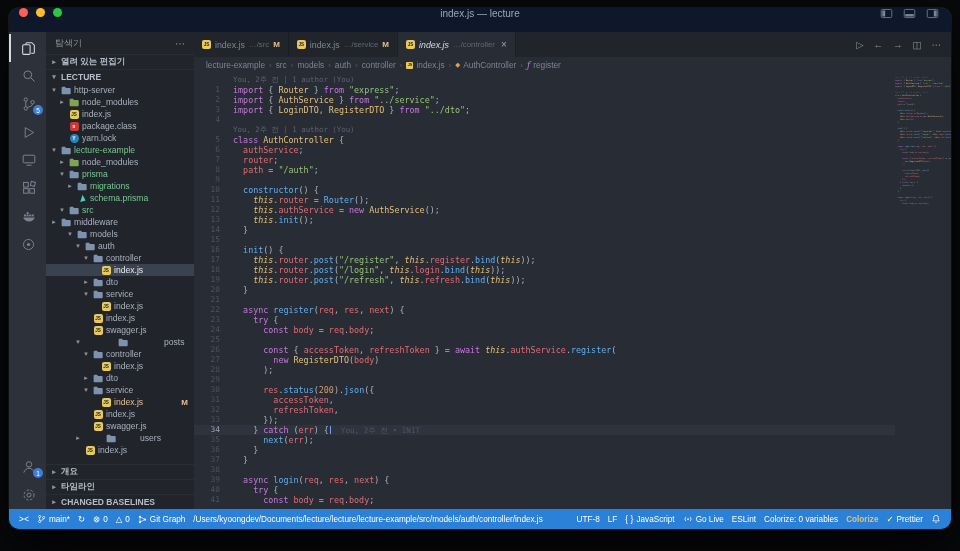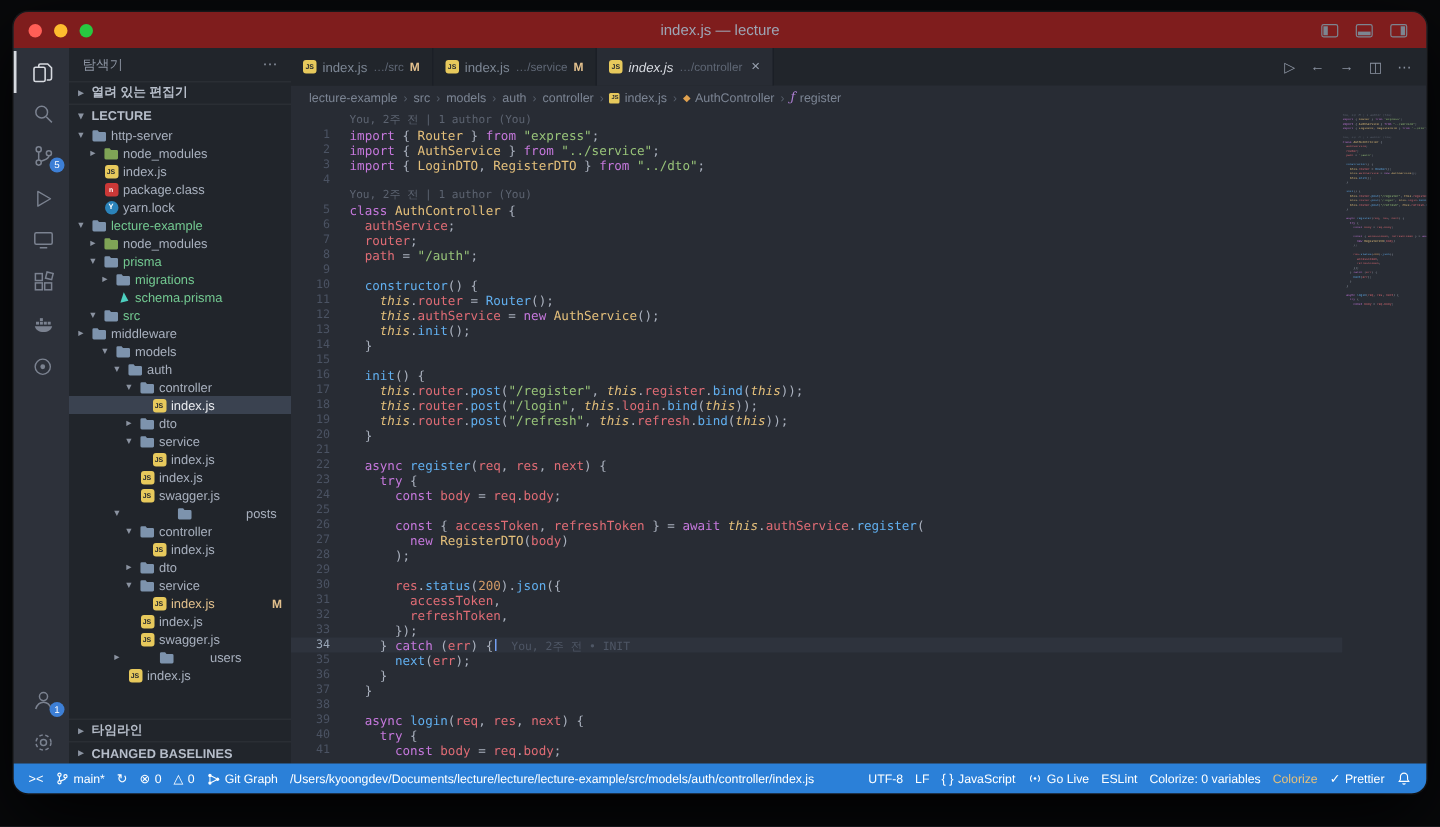--- a/index.html
+++ b/index.html
@@ -1,20 +1,20 @@
 <!DOCTYPE html>
 <html><head>
 <meta charset="utf-8">
 <style>
 *{margin:0;padding:0;box-sizing:border-box}
 html,body{width:960px;height:551px;overflow:hidden}
 body{background:#08090b;font-family:"Liberation Sans",sans-serif;position:relative}
 .window{position:absolute;left:9px;right:9px;top:8px;bottom:22px;background:#282c34;border-radius:10px;
   box-shadow:0 18px 50px rgba(0,0,0,.85),0 0 0 1px rgba(255,255,255,.08);overflow:hidden;display:flex;flex-direction:column}
-.titlebar{height:24px;background:#7f1d1d;display:flex;align-items:center;position:relative;flex:0 0 auto}
+.titlebar{height:24px;background:#0f172a;display:flex;position:relative;flex:0 0 auto}
 .lights{display:flex;gap:8px;padding-left:10px;z-index:2}
 .light{width:9px;height:9px;border-radius:50%;display:inline-block}
 .title{position:absolute;left:0;right:0;text-align:center;font-size:10px;color:#9da5b4}
 .tb-icons{margin-left:auto;display:flex;gap:10px;padding-right:12px;color:#7c8591;z-index:2}
 .mainrow{flex:1;display:flex;min-height:0}
 .activitybar{width:37px;background:#2d313a;display:flex;flex-direction:column;align-items:stretch;padding-top:2px;flex:0 0 auto}
 .ab-item{height:28px;display:flex;align-items:center;justify-content:center;color:#7b8290;position:relative;border-left:2px solid transparent}
 .ab-item.active{color:#d7dae0;border-left-color:#d7dae0}
 .ab-badge{position:absolute;right:3px;bottom:3px;background:#3d7fd6;color:#fff;font-size:6.5px;min-width:10px;height:10px;border-radius:5px;display:flex;align-items:center;justify-content:center;padding:0 2px}
 .ab-spacer{flex:1}
@@ -447,20 +447,24 @@
             <span class="chev"></span>
             <span class="ticon">
               <span class="fi fi-js">JS</span>
             </span>
             <span class="tlabel">index.js</span>
           </div>
         </div>
       <div class="sb-bottom" id="sb-bottom">
           <div class="sb-sec">
             <span class="chev">▸</span>
+            <span>개요</span>
+          </div>
+          <div class="sb-sec">
+            <span class="chev">▸</span>
             <span>타임라인</span>
           </div>
           <div class="sb-sec">
             <span class="chev">▸</span>
             <span>CHANGED BASELINES</span>
           </div>
         </div>
     </aside>
     <main class="editor-col">
       <div class="tabrow">
@@ -684,21 +688,21 @@
           </span>
           <span>Go Live</span>
         </span>
         <span class="sbi">
           <span>ESLint</span>
         </span>
         <span class="sbi">
           <span>Colorize: 0 variables</span>
         </span>
         <span class="sbi">
-          <span style="color: rgb(229, 192, 123);">Colorize</span>
+          <span style="color: rgb(229, 192, 123); font-weight: bold;">Colorize</span>
         </span>
         <span class="sbi">
           <span class="sbg">✓</span>
           <span>Prettier</span>
         </span>
         <span class="sbi">
           <span>
             <svg width="10" height="10" viewBox="0 0 16 16" fill="none" stroke="currentColor" stroke-width="1.2">
               <path d="M8 2.2a3.8 3.8 0 0 0-3.8 3.8v3L2.9 11h10.2l-1.3-2V6A3.8 3.8 0 0 0 8 2.2z"></path>
               <path d="M6.6 13a1.5 1.5 0 0 0 2.8 0"></path>

